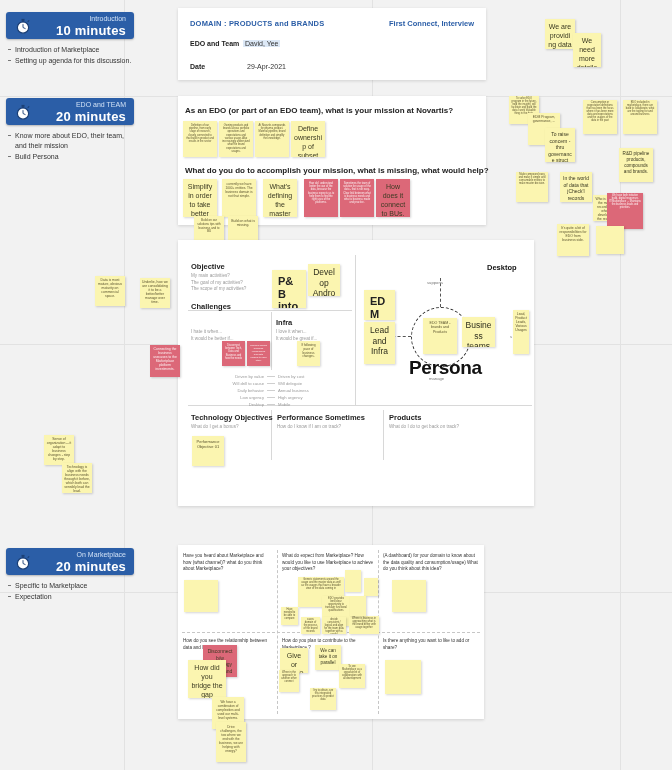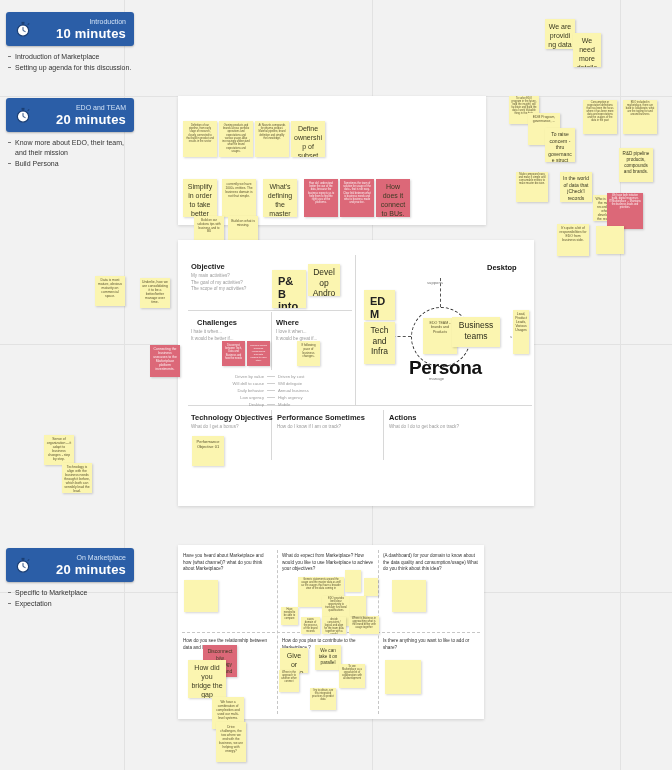--- a/index.html
+++ b/index.html
@@ -14,21 +14,21 @@
   #grid{position:absolute;inset:0;z-index:0;}
   #grid .vline{position:absolute;top:0;bottom:0;width:1px;background:#e2e2e2;}
   #grid .hline{position:absolute;left:0;right:0;height:1px;background:#e2e2e2;}
 
   .layer{position:absolute;inset:0;z-index:2;}
 
   
   .agenda{position:absolute;width:128px;}
   .agenda-head{
     background:#2b5ea7;color:#fff;border-radius:3px;
-    height:34px;display:flex;align-items:center;padding:0 8px;
+    height:27px;display:flex;align-items:center;padding:0 8px;
     box-shadow:0 1px 2px rgba(0,0,0,.25);
   }
   .clock-icon{width:18px;height:18px;flex:0 0 18px;margin-right:6px;}
   .agenda-txt{flex:1;text-align:right;line-height:1;}
   .agenda-label{font-size:7px;color:#cfe0f5;display:block;margin-bottom:2px;}
   .agenda-time{font-size:13px;font-weight:bold;display:block;letter-spacing:.2px;}
   .agenda-list{margin:6px 0 0 0;padding:0;list-style:none;}
   .agenda-list li{
     font-size:7px;color:#333;line-height:1.45;
     padding-left:9px;position:relative;margin-bottom:1px;
@@ -159,28 +159,38 @@
       <span class="agenda-label">On Marketplace</span>
       <span class="agenda-time">20 minutes</span>
     </div>
   </div>
   <ul class="agenda-list">
     <li>Specific to Marketplace</li>
     <li>Expectation</li>
   </ul>
 </div>
 
+<div class="card" style="left:178px;top:8px;width:308px;height:72px;">
+  <div class="hdr-domain">DOMAIN : PRODUCTS and BRANDS</div>
+  <div class="hdr-right">First Connect, Interview</div>
+  <div class="hdr-k" style="left:12px;top:32px;">EDO and Team</div>
+  <div class="hdr-v hl" style="left:65px;top:32px;">David, Yee</div>
+  <div class="hdr-k" style="left:12px;top:55px;">Date</div>
+  <div class="hdr-v" style="left:69px;top:55px;">29-Apr-2021</div>
+</div>
 
 <div class="card" style="left:178px;top:96px;width:308px;height:129px;"></div>
 
+<div class="q-title" style="left:185px;top:106px;">As an EDO (or part of an EDO team), what is your mission at Novartis?</div>
 <div class="note" style="left:183px;top:121px;width:34px;height:36px;font-size:2.6px;">Definition of our pipeline, from early stage of research, closely connected to that build in product and results in the sector</div>
 <div class="note" style="left:219px;top:121px;width:34px;height:36px;font-size:2.6px;">Owning products and brands across portfolio operations and expectations and various usage. Also increasingly understand what the brand expectations and usages.</div>
 <div class="note" style="left:255px;top:121px;width:34px;height:36px;font-size:2.6px;">At Novartis compounds for pharma product. Material pipeline, brand definition and simplify the knowledge.</div>
 <div class="note big" style="left:291px;top:121px;width:34px;height:36px;">Define ownership of subset of definitions.</div>
 
+<div class="q-title" style="left:185px;top:166px;">What do you do to accomplish your mission, what is missing, what would help?</div>
 <div class="note big" style="left:183px;top:179px;width:34px;height:38px;">Simplify in order to take better decision.</div>
 <div class="note" style="left:222px;top:179px;width:34px;height:38px;font-size:3.2px;">currently we have 1000+ entities. The business domain is not that simple.</div>
 <div class="note big" style="left:263px;top:179px;width:34px;height:38px;">What's defining the master of records?</div>
 <div class="note pink" style="left:304px;top:179px;width:34px;height:38px;font-size:2.6px;">How do I understand better the use of the data, because the business expects us to help them to find the right uses of the platforms.</div>
 <div class="note pink" style="left:340px;top:179px;width:34px;height:38px;font-size:2.6px;">Sometimes the team of solution for usage of the data - that is not easy. Clear link between what is business needs and what is business made and practice.</div>
 <div class="note pink big" style="left:376px;top:179px;width:34px;height:38px;">How does it connect to BUs.</div>
 <div class="note" style="left:194px;top:216px;width:30px;height:30px;font-size:3px;">Build on our solutions tips with business and to BU</div>
 <div class="note" style="left:228px;top:216px;width:30px;height:30px;font-size:3.4px;">Build on what is missing.</div>
 
 <div class="card" style="left:178px;top:240px;width:356px;height:266px;"></div>
@@ -191,27 +201,27 @@
 <div class="divider-v" style="left:271px;top:410px;height:50px;"></div>
 <div class="divider-v" style="left:383px;top:410px;height:50px;"></div>
 
 <div class="sec-h" style="left:191px;top:262px;">Objective</div>
 <div class="sec-s" style="left:191px;top:273px;white-space:pre-line;"><span>My main activities?
 The goal of my activities?
 The scope of my activities?</span></div>
 <div class="note xl" style="left:272px;top:270px;width:34px;height:38px;">P&amp;B into</div>
 <div class="note lg" style="left:308px;top:264px;width:32px;height:32px;text-align:center;">Develop Andromeda</div>
 
-<div class="sec-h" style="left:191px;top:318px;margin-left:6px;">Challenges</div>
+<div class="sec-h" style="left:191px;top:302px;">Challenges</div>
 <div class="sec-s" style="left:191px;top:329px;white-space:pre-line;"><span>I hate it when...
 It would be better if...</span></div>
 <div class="note pink" style="left:222px;top:341px;width:23px;height:25px;font-size:2.6px;">Disconnect between Tech, Data and Business and how the needs</div>
 <div class="note pink" style="left:247px;top:341px;width:23px;height:25px;font-size:2.4px;">Mapping across business vocabularies and data models to each other</div>
 
-<div class="sec-h" style="left:276px;top:318px;">Where</div>
+<div class="sec-h" style="left:276px;top:318px;">Infra</div>
 <div class="sec-s" style="left:276px;top:329px;white-space:pre-line;"><span>I love it when...
 It would be great if...</span></div>
 <div class="note" style="left:297px;top:341px;width:23px;height:25px;font-size:3px;">If following pace of business changes.</div>
 
 <div style="position:absolute;left:190px;top:374px;width:162px;">
   <div class="spec-row" style="position:relative;margin-bottom:2px;">
     <div class="spec-l">Driven by value</div>
     <div class="spec-bar"></div>
     <div class="spec-r">Driven by cost</div>
   </div>
@@ -241,33 +251,33 @@
 <div class="dash-circle" style="left:411px;top:307px;width:58px;height:58px;"></div>
 <div class="dash-v" style="left:440px;top:278px;height:29px;"></div>
 <div class="dash-h" style="left:366px;top:336px;width:45px;"></div>
 <div class="dash-h" style="left:469px;top:336px;width:10px;"></div>
 <div class="rel-lbl" style="left:427px;top:280px;">supports</div>
 <div class="rel-lbl" style="left:366px;top:330px;">interacts with</div>
 <div class="rel-lbl" style="left:429px;top:376px;">manage</div>
 <div class="rel-lbl" style="left:510px;top:334px;">s</div>
 <div class="note" style="left:423px;top:318px;width:34px;height:36px;font-size:3.6px;">EDO TEAM - brands and Products</div>
 <div class="note xl" style="left:364px;top:290px;width:31px;height:30px;">EDM</div>
-<div class="note lg" style="left:364px;top:322px;width:31px;height:42px;text-align:center;">Tech and Infra</div>
-<div class="note lg" style="left:452px;top:317px;width:48px;height:30px;text-align:center;">Business teams</div>
+<div class="note lg" style="left:364px;top:322px;width:31px;height:42px;text-align:center;">Lead and Infra</div>
+<div class="note lg" style="left:462px;top:317px;width:33px;height:30px;text-align:center;">Business teams</div>
 <div class="note tiny" style="left:513px;top:310px;width:16px;height:44px;">Lead, Product Leads, Various Usages</div>
 <div class="persona-word" style="left:409px;top:357px;">Persona</div>
 
 <div class="sec-h" style="left:191px;top:413px;">Technology Objectives</div>
 <div class="sec-s" style="left:191px;top:424px;">What do I get a bonus?</div>
 <div class="note" style="left:192px;top:436px;width:32px;height:30px;font-size:4px;">Performance Objective 01</div>
 
 <div class="sec-h" style="left:277px;top:413px;">Performance Sometimes</div>
 <div class="sec-s" style="left:277px;top:424px;">How do I know if I am on track?</div>
 
-<div class="sec-h" style="left:389px;top:413px;">Actions</div>
+<div class="sec-h" style="left:389px;top:413px;">Products</div>
 <div class="sec-s" style="left:389px;top:424px;">What do I do to get back on track?</div>
 
 <div class="card" style="left:178px;top:545px;width:306px;height:174px;"></div>
 <div class="dash-sep-v" style="left:277px;top:550px;height:164px;"></div>
 <div class="dash-sep-v" style="left:378px;top:550px;height:164px;"></div>
 <div class="dash-sep-h" style="left:182px;top:632px;width:298px;"></div>
 
 <div class="mq" style="left:183px;top:553px;width:90px;">Have you heard about Marketplace and how (what channel)? what do you think about Marketplace?</div>
 <div class="mq" style="left:282px;top:553px;width:92px;">What do expect from Marketplace? How would you like to use Marketplace to achieve your objectives?</div>
 <div class="mq" style="left:383px;top:553px;width:96px;">(A dashboard) for your domain to know about the data quality and consumption/usage) What do you think about this idea?</div>

